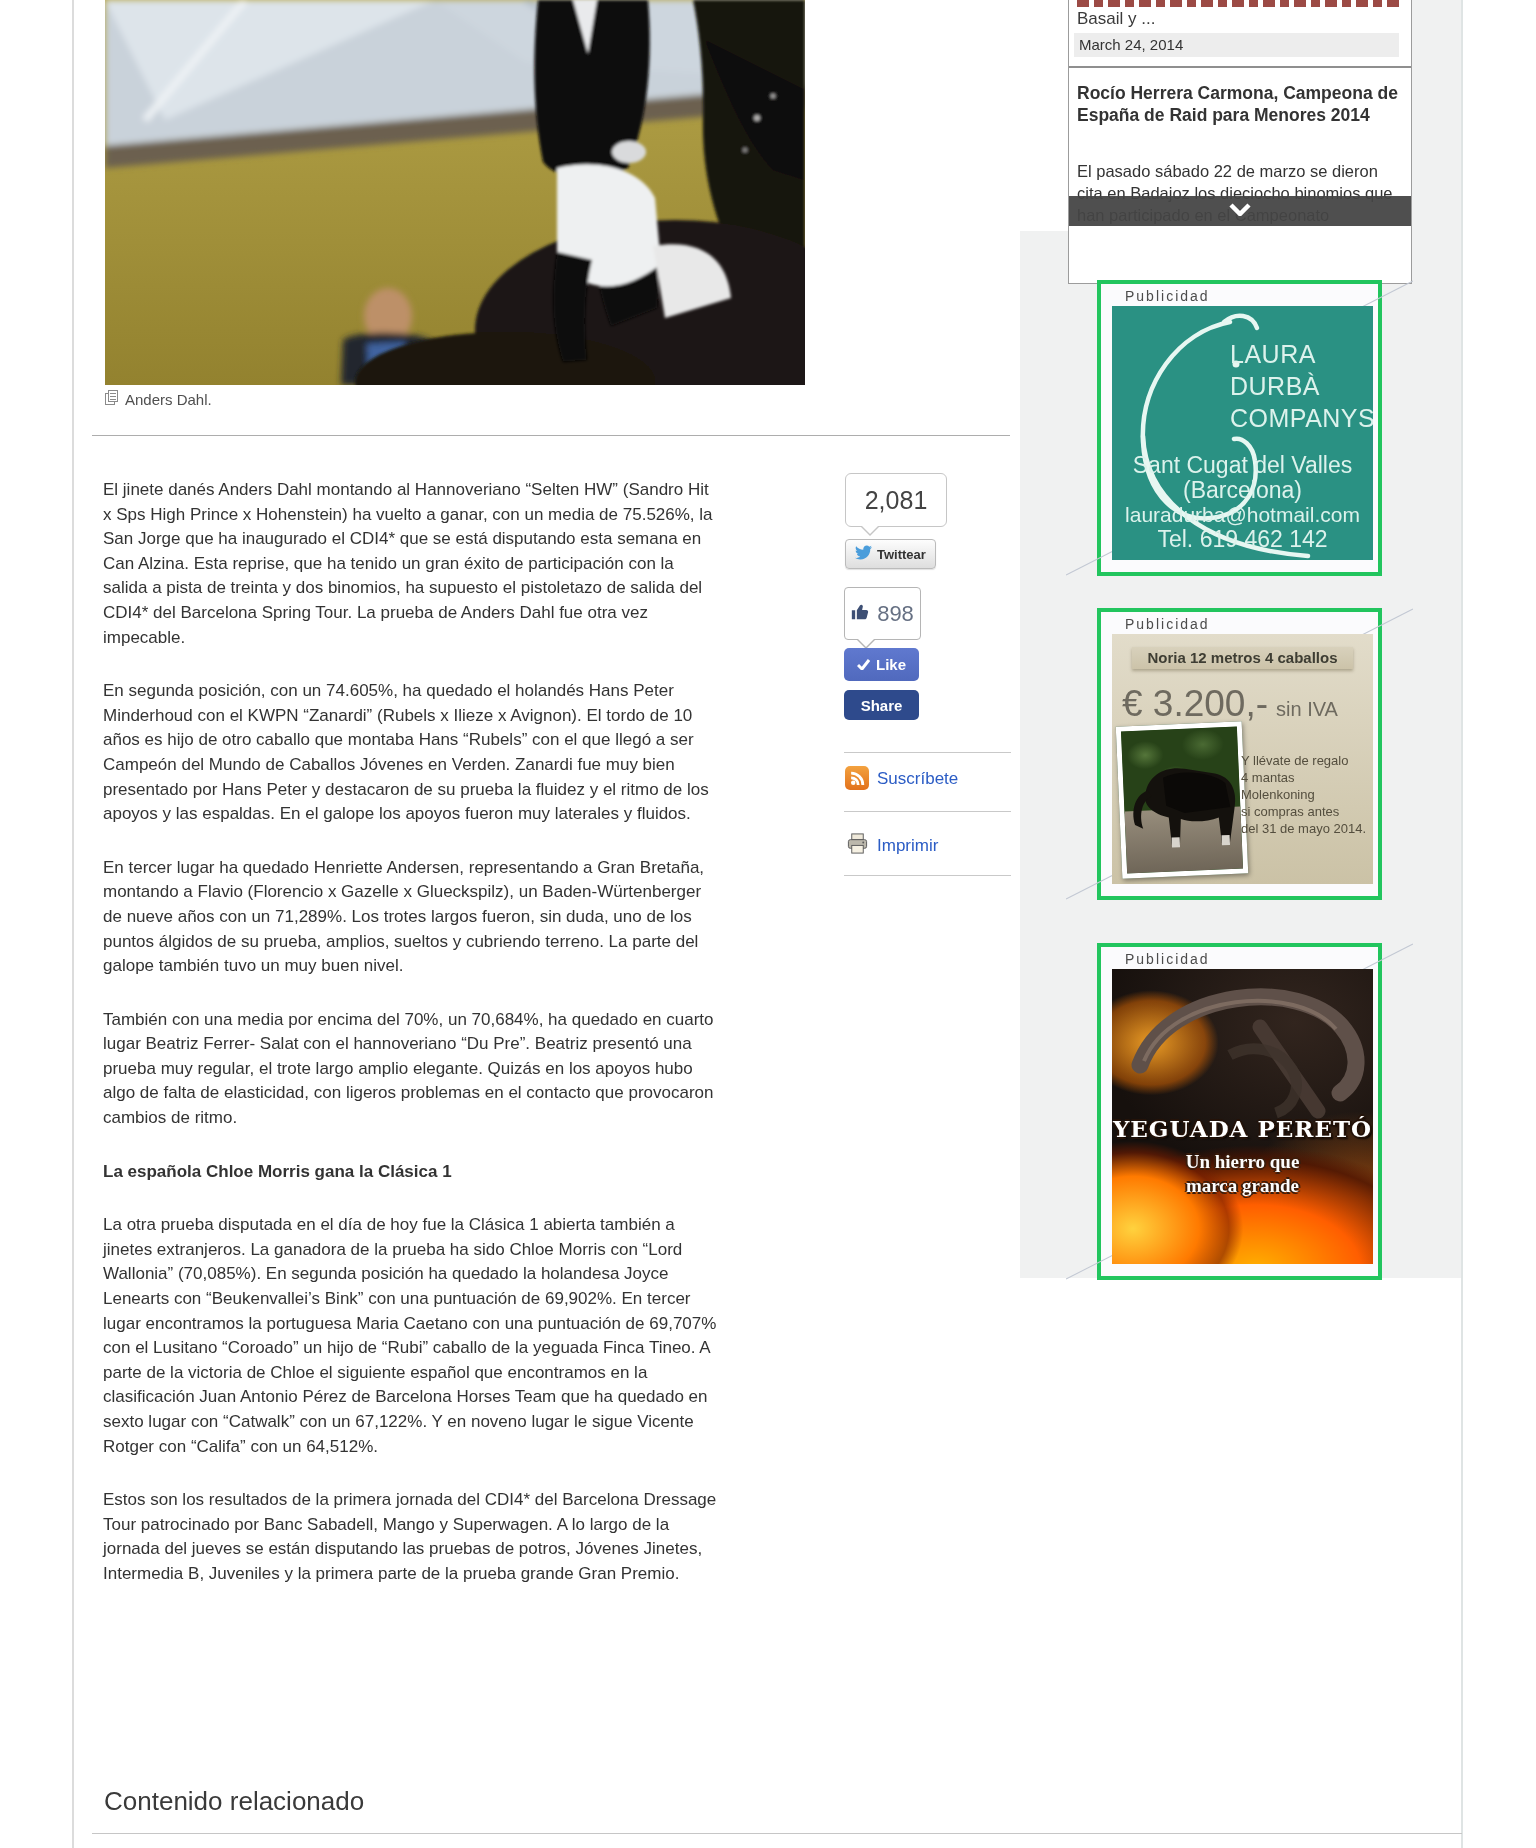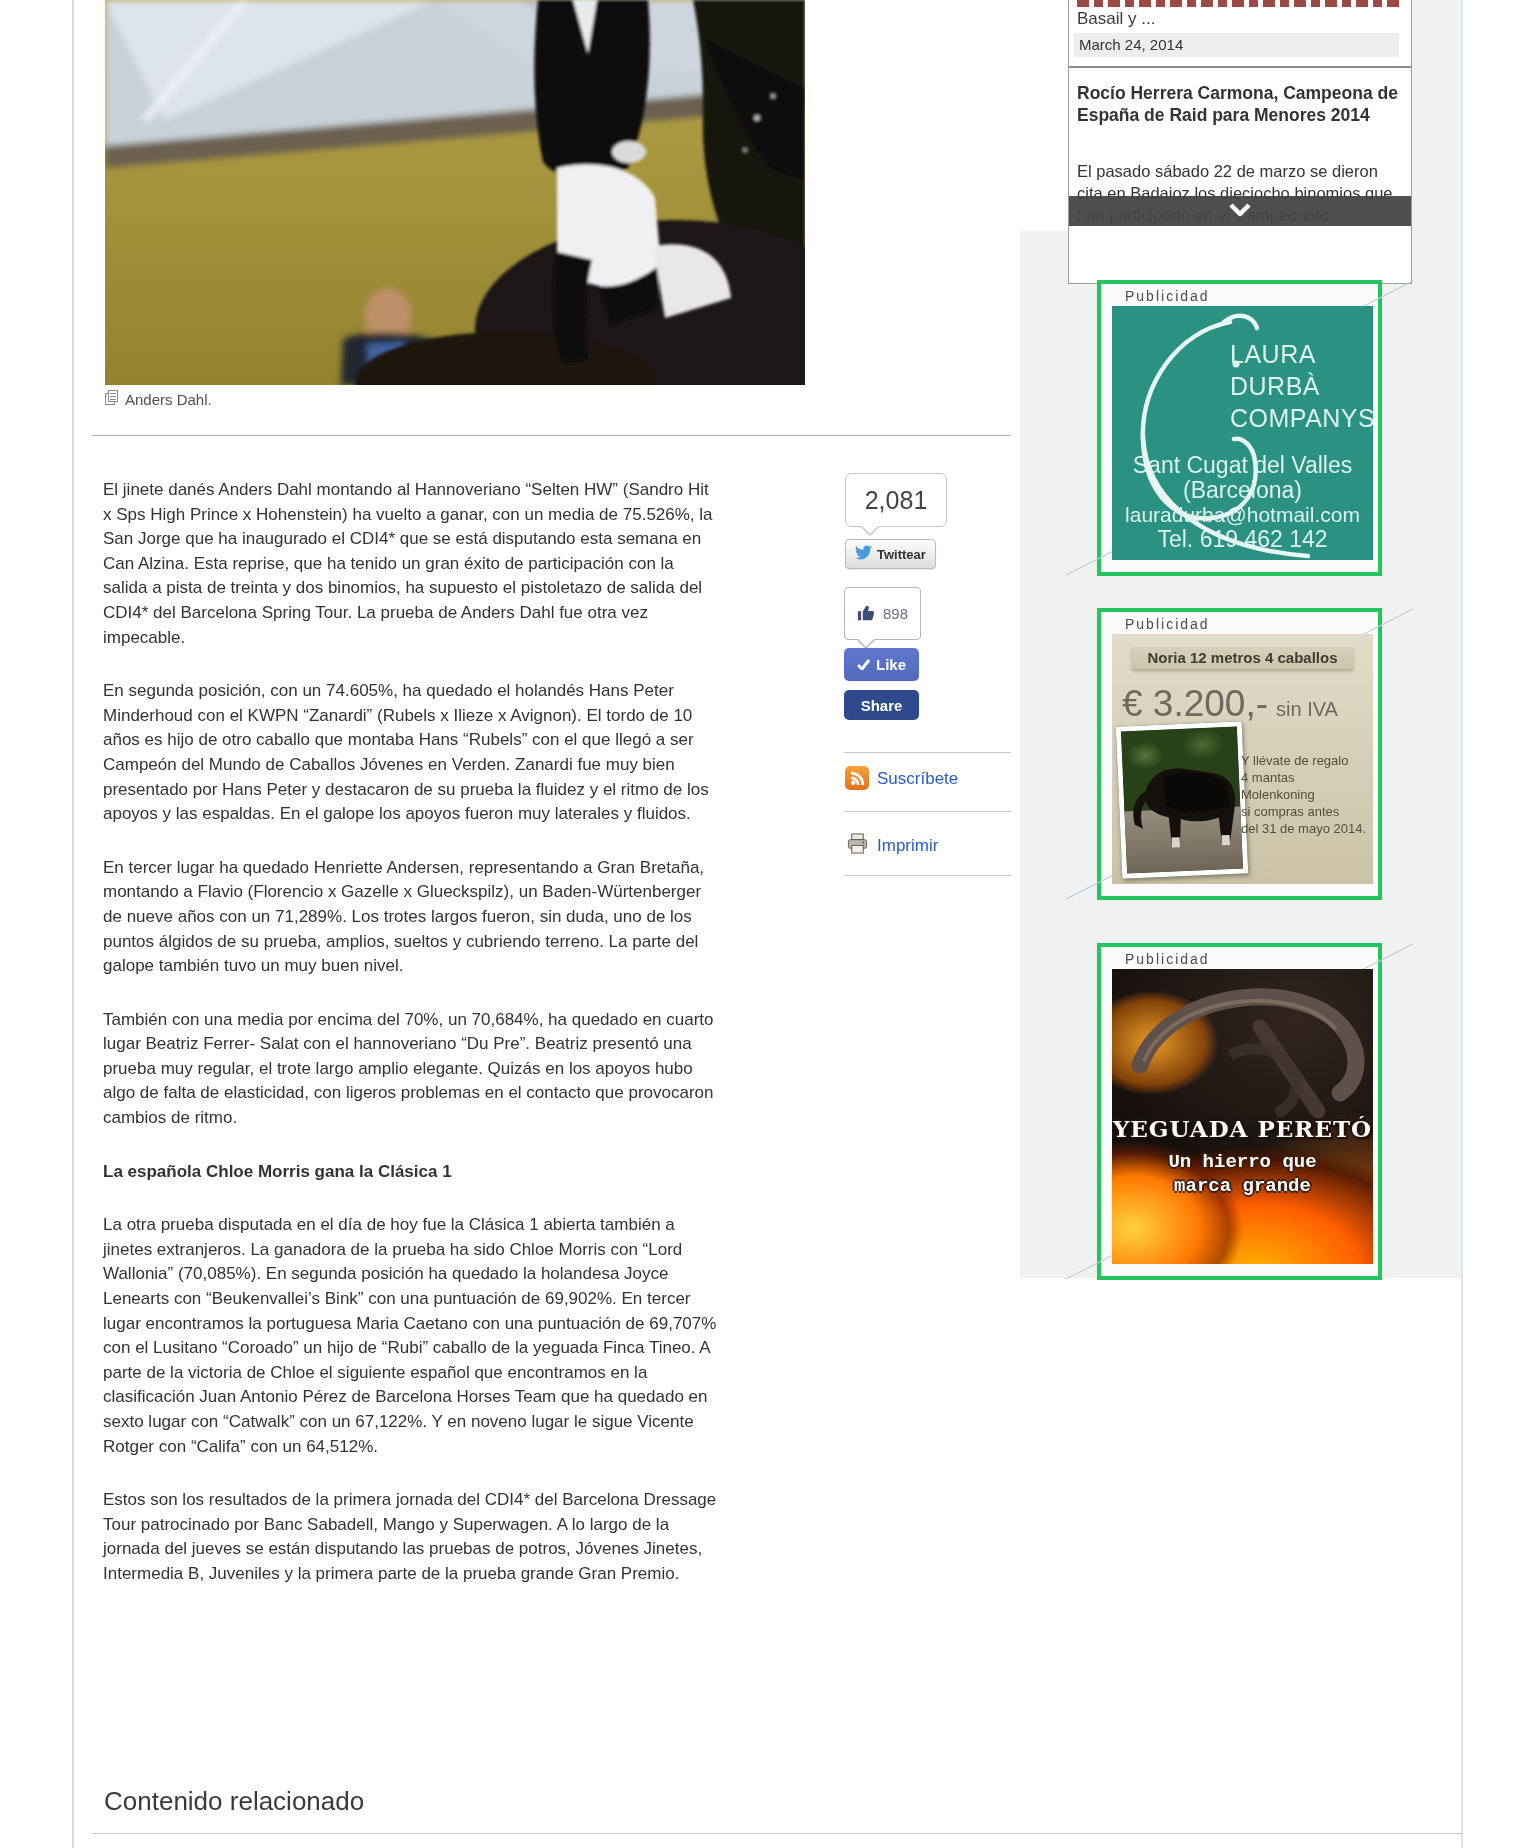--- a/index.html
+++ b/index.html
@@ -24,21 +24,21 @@
   .article p{margin:23px 0 29px;font-size:17px;line-height:24.6px;color:#333;}
   .article p + p{margin-top:0;}
   .article h2{margin:0 0 29px;font-size:17px;line-height:24.6px;font-weight:bold;color:#333;}
   .related-heading{left:104px;top:1786px;font-size:26px;color:#3a3a3a;}
 
   
   .tweet-bubble{left:845px;top:473px;width:100px;height:52px;border:1px solid #c6c6c6;border-radius:6px;background:#fff;display:flex;align-items:center;justify-content:center;font-size:25px;color:#444;}
   .tweet-bubble:after{content:"";position:absolute;left:16px;bottom:-8px;border:8px solid transparent;border-bottom:0;border-top:8px solid #fff;}
   .tweet-bubble:before{content:"";position:absolute;left:15px;bottom:-10px;border:9px solid transparent;border-bottom:0;border-top:9px solid #c6c6c6;}
   .btn-tweet{left:845px;top:539px;height:28px;display:inline-flex;align-items:center;gap:5px;padding:0 9px;background:linear-gradient(#fdfdfd,#dedede);border:1px solid #bbb;border-radius:4px;font-size:13px;font-weight:bold;color:#333;box-shadow:0 1px 1px rgba(0,0,0,.12);}
-  .like-bubble{left:844px;top:587px;width:75px;height:51px;border:1px solid #b5b5b5;border-radius:4px;background:#fff;display:flex;align-items:center;justify-content:center;gap:6px;font-size:15px;color:#667083;}
+  .like-bubble{left:844px;top:587px;width:75px;height:51px;border:1px solid #b5b5b5;border-radius:4px;background:#fff;display:flex;align-items:center;justify-content:center;gap:6px;font-size:22px;color:#667083;}
   .like-bubble:after{content:"";position:absolute;left:13px;bottom:-8px;border:8px solid transparent;border-bottom:0;border-top:8px solid #fff;}
   .like-bubble:before{content:"";position:absolute;left:12px;bottom:-10px;border:9px solid transparent;border-bottom:0;border-top:9px solid #b5b5b5;}
   .btn-like{left:844px;top:648px;width:75px;height:33px;border-radius:5px;background:linear-gradient(#6079cf,#5069bd);color:#fff;font-size:15px;font-weight:bold;display:flex;align-items:center;justify-content:center;gap:6px;}
   .btn-share{left:844px;top:690px;width:75px;height:30px;border-radius:5px;background:#2e4a8c;color:#fff;font-size:15px;font-weight:bold;display:flex;align-items:center;justify-content:center;}
   .soc-div{left:844px;background:#c9c9c9;width:167px;height:1px;}
   .rss-icon{left:845px;top:766px;width:24px;height:24px;border-radius:5px;background:linear-gradient(#f3a23f,#e2711c);display:flex;align-items:center;justify-content:center;}
   .print-icon{left:845px;top:831px;width:24px;height:24px;display:flex;align-items:center;justify-content:center;}
   .soc-link{font-size:17px;color:#2b5cc5;}
 
   
@@ -83,21 +83,21 @@
 
   
   .ad3{top:943px;}
   .ad3 .ad-body{height:295px;background:
     radial-gradient(90px 70px at 15% 25%,rgba(255,170,40,.9),rgba(255,120,0,.45) 60%,transparent 75%),
     radial-gradient(120px 95px at 8% 88%,#ffd23e,#ff7a00 55%,rgba(120,30,0,.6) 80%,transparent 92%),
     radial-gradient(210px 130px at 55% 102%,#ffb100,#ff5e00 50%,rgba(80,20,0,.8) 85%,transparent 96%),
     radial-gradient(150px 110px at 96% 78%,rgba(255,120,20,.55),transparent 80%),
     radial-gradient(260px 210px at 70% 18%,#32251e,#16100d 75%),#120c09;}
   .yp-title{position:absolute;left:0;right:0;top:146px;text-align:center;font-family:"DejaVu Serif","Liberation Serif",serif;font-weight:bold;font-size:23px;color:#fff;letter-spacing:1px;text-shadow:-2px 0 #241208,2px 0 #241208,0 -2px #241208,0 2px #241208,2px 2px 2px #000;}
-  .yp-tag{position:absolute;left:0;right:0;text-align:center;font-family:Liberation Mono, monospace;font-weight:bold;font-size:19px;color:#fdfdfd;text-shadow:-2px 0 #3a1d0c,2px 0 #3a1d0c,0 -2px #3a1d0c,0 2px #3a1d0c;}
+  .yp-tag{position:absolute;left:0;right:0;text-align:center;font-family:Liberation Serif, serif;font-weight:bold;font-size:19px;color:#fdfdfd;text-shadow:-2px 0 #3a1d0c,2px 0 #3a1d0c,0 -2px #3a1d0c,0 2px #3a1d0c;}
   .yp-tag1{top:182px;}
   .yp-tag2{top:206px;}
 </style>
 </head>
 <body>
 
 <div class="abs vline-left"></div>
 <div class="abs gray-strip"></div>
 <div class="abs gray-panel"></div>
 <div class="abs vline-right"></div>

